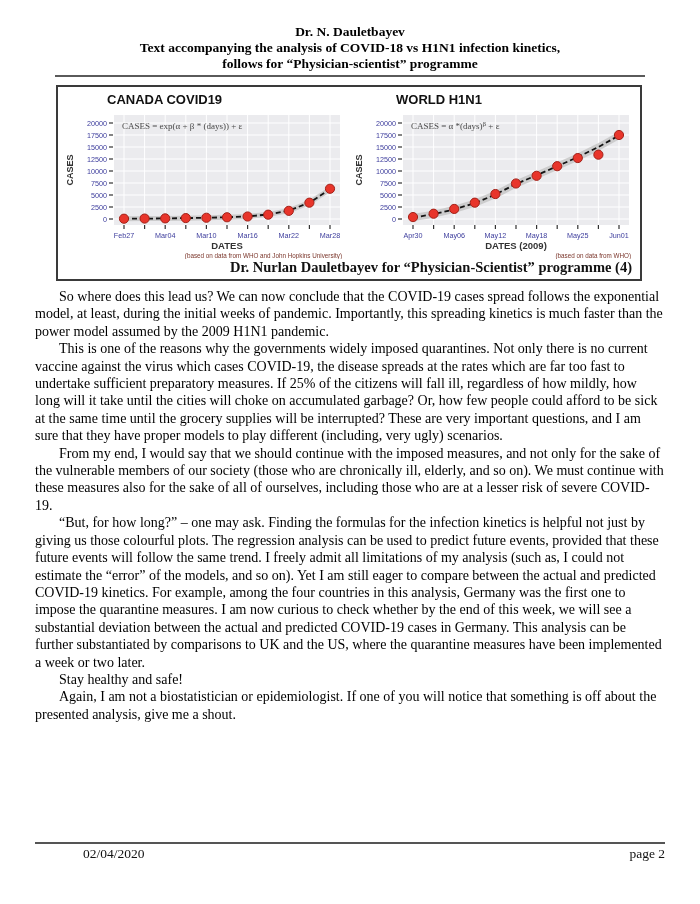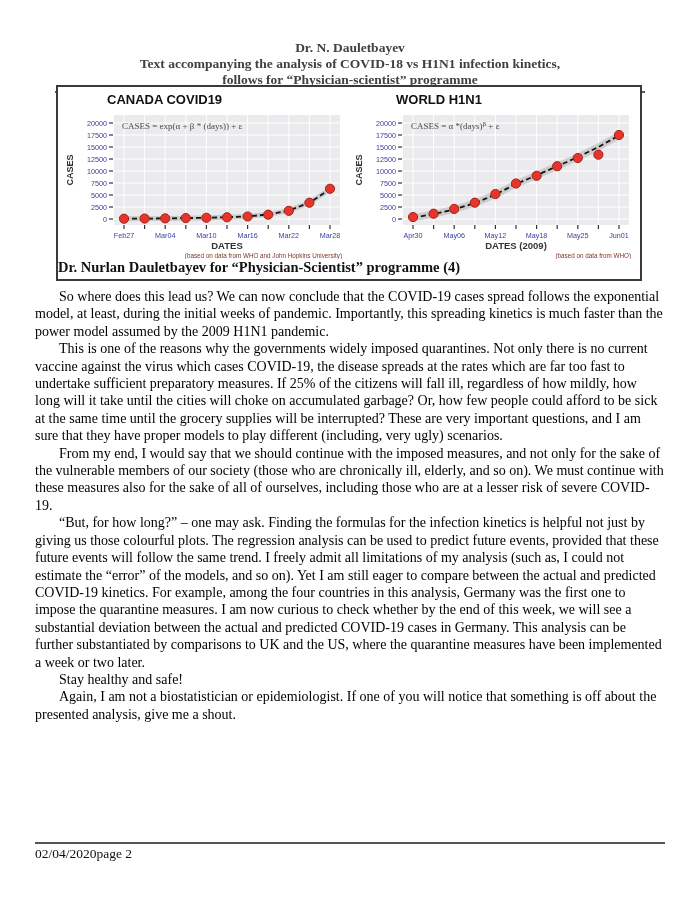--- a/index.html
+++ b/index.html
@@ -1,37 +1,37 @@
 <!DOCTYPE html>
 <html><head>
 <meta charset="utf-8">
 <style>
   html,body{margin:0;padding:0;background:#ffffff;}
   .page{position:relative;width:700px;height:904px;background:#fff;overflow:hidden;
         font-family:"Liberation Serif",serif;color:#000;}
   
-  .hdr{padding-top:40px;text-align:center;color:#404040;font-weight:bold;
+  .hdr{padding-top:24px;text-align:center;color:#000000;font-weight:bold;
        font-size:13.5px;line-height:16px;}
   .hdr-rule{margin:3px 55px 0 55px;border-top:2px solid #5a5a5a;}
   
   .figure-box{position:absolute;left:56px;top:85px;width:586px;height:196px;
               border:2px solid #3a3a3a;background:#fff;box-sizing:border-box;}
   .charts-row{display:flex;justify-content:space-between;padding:4px 4px 0 4px;}
   .chart{width:285px;height:168px;}
-  .figure-caption{font-weight:bold;font-size:14.5px;
+  .figure-caption{text-align:right;font-weight:bold;font-size:14.5px;
                   padding:0 8px 2px 0;color:#111;}
   
   .bodytext{position:absolute;left:35px;top:288px;width:630px;font-size:14px;
             line-height:17.4px;text-align:left;}
   .bodytext p{margin:0;text-indent:24px;}
   
   .pfooter{position:absolute;left:35px;top:842px;width:630px;}
   .footer-rule{border-top:2px solid #555;}
-  .footer-row{display:flex;justify-content:flex-start;font-size:13.5px;
-              padding-top:2px;color:#111;}
+  .footer-row{display:flex;justify-content:space-between;font-size:13.5px;
+              padding-top:2px;color:#111;margin-left:48px;}
 </style>
 </head>
 <body>
 
 <div class="page">
 
   <header class="hdr">
     <div>Dr. N. Dauletbayev</div>
     <div>Text accompanying the analysis of COVID-18 vs H1N1 infection kinetics,</div>
     <div>follows for “Physician-scientist” programme</div>

